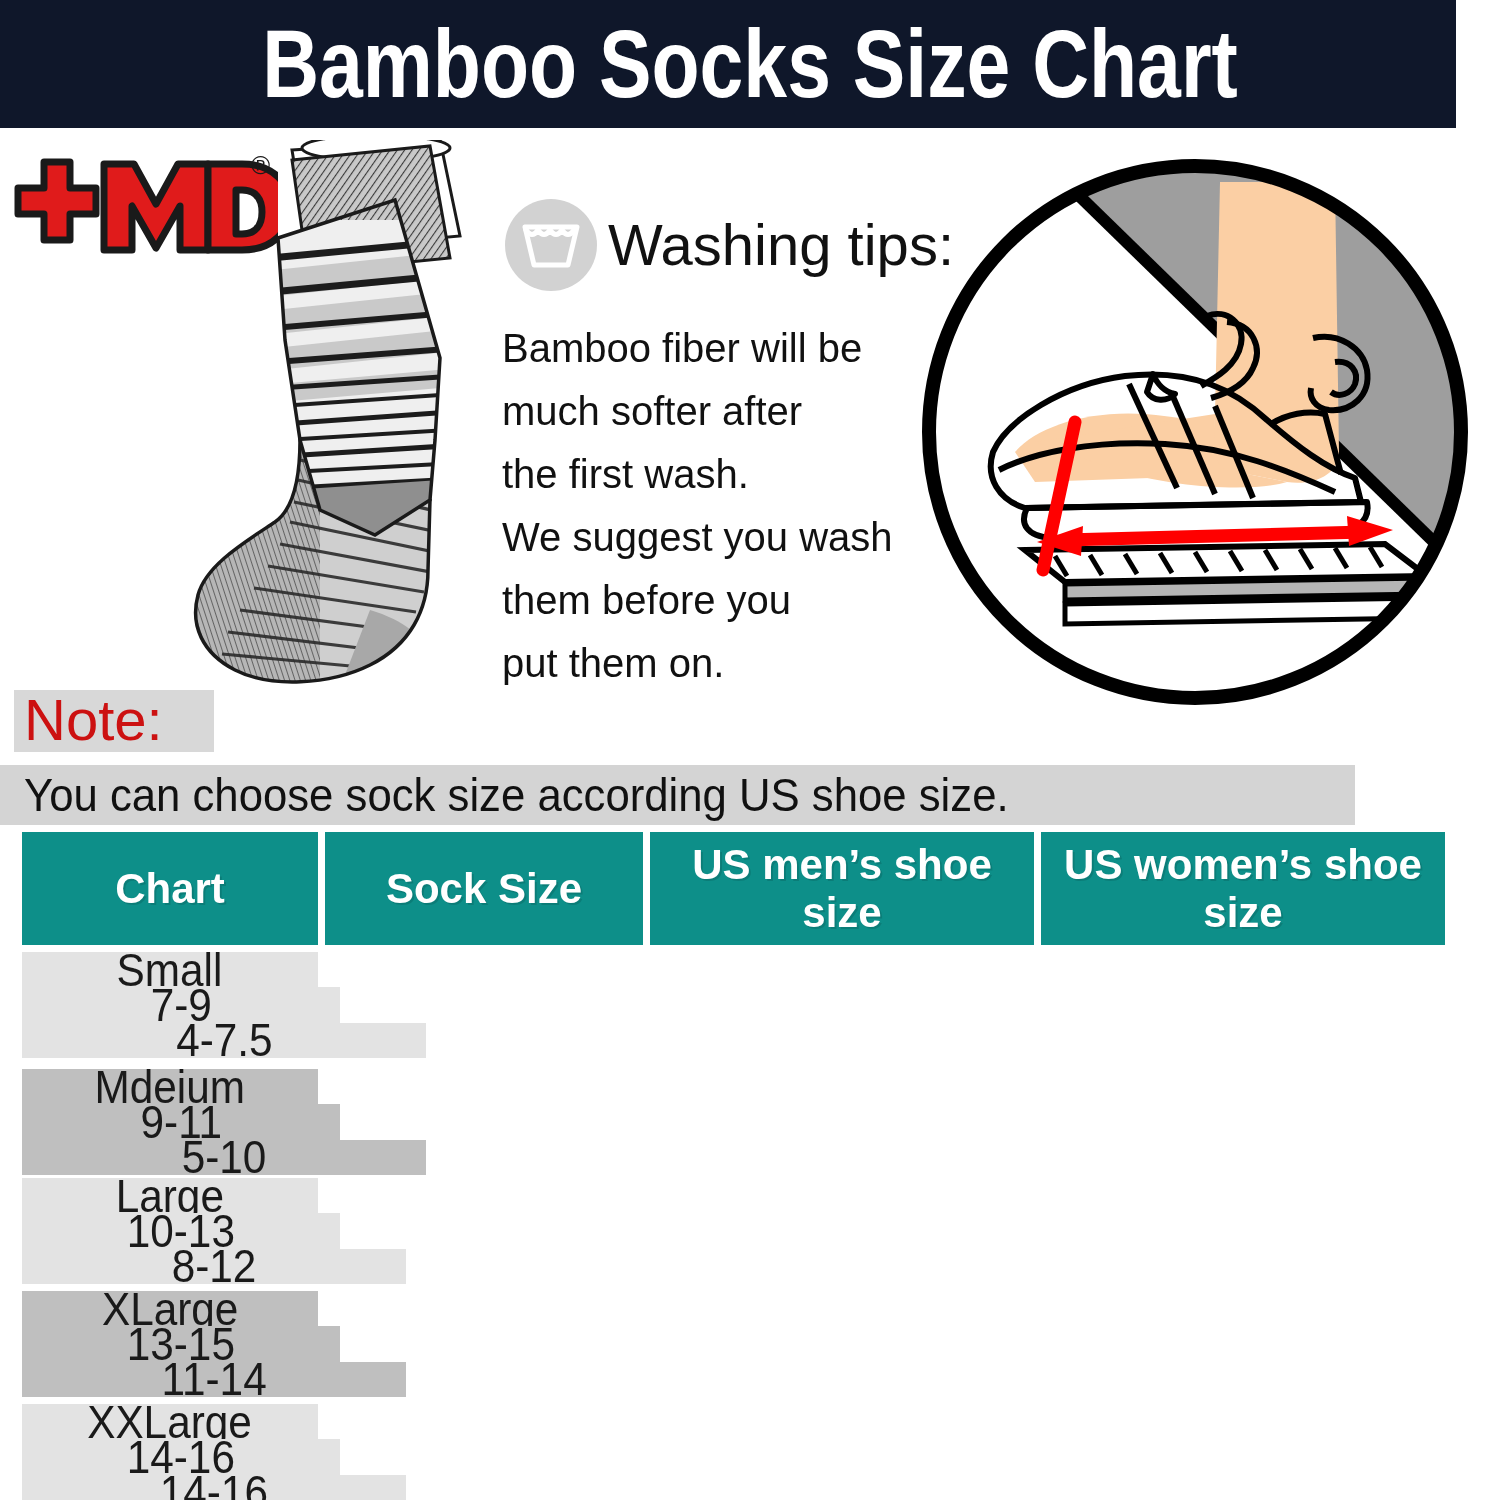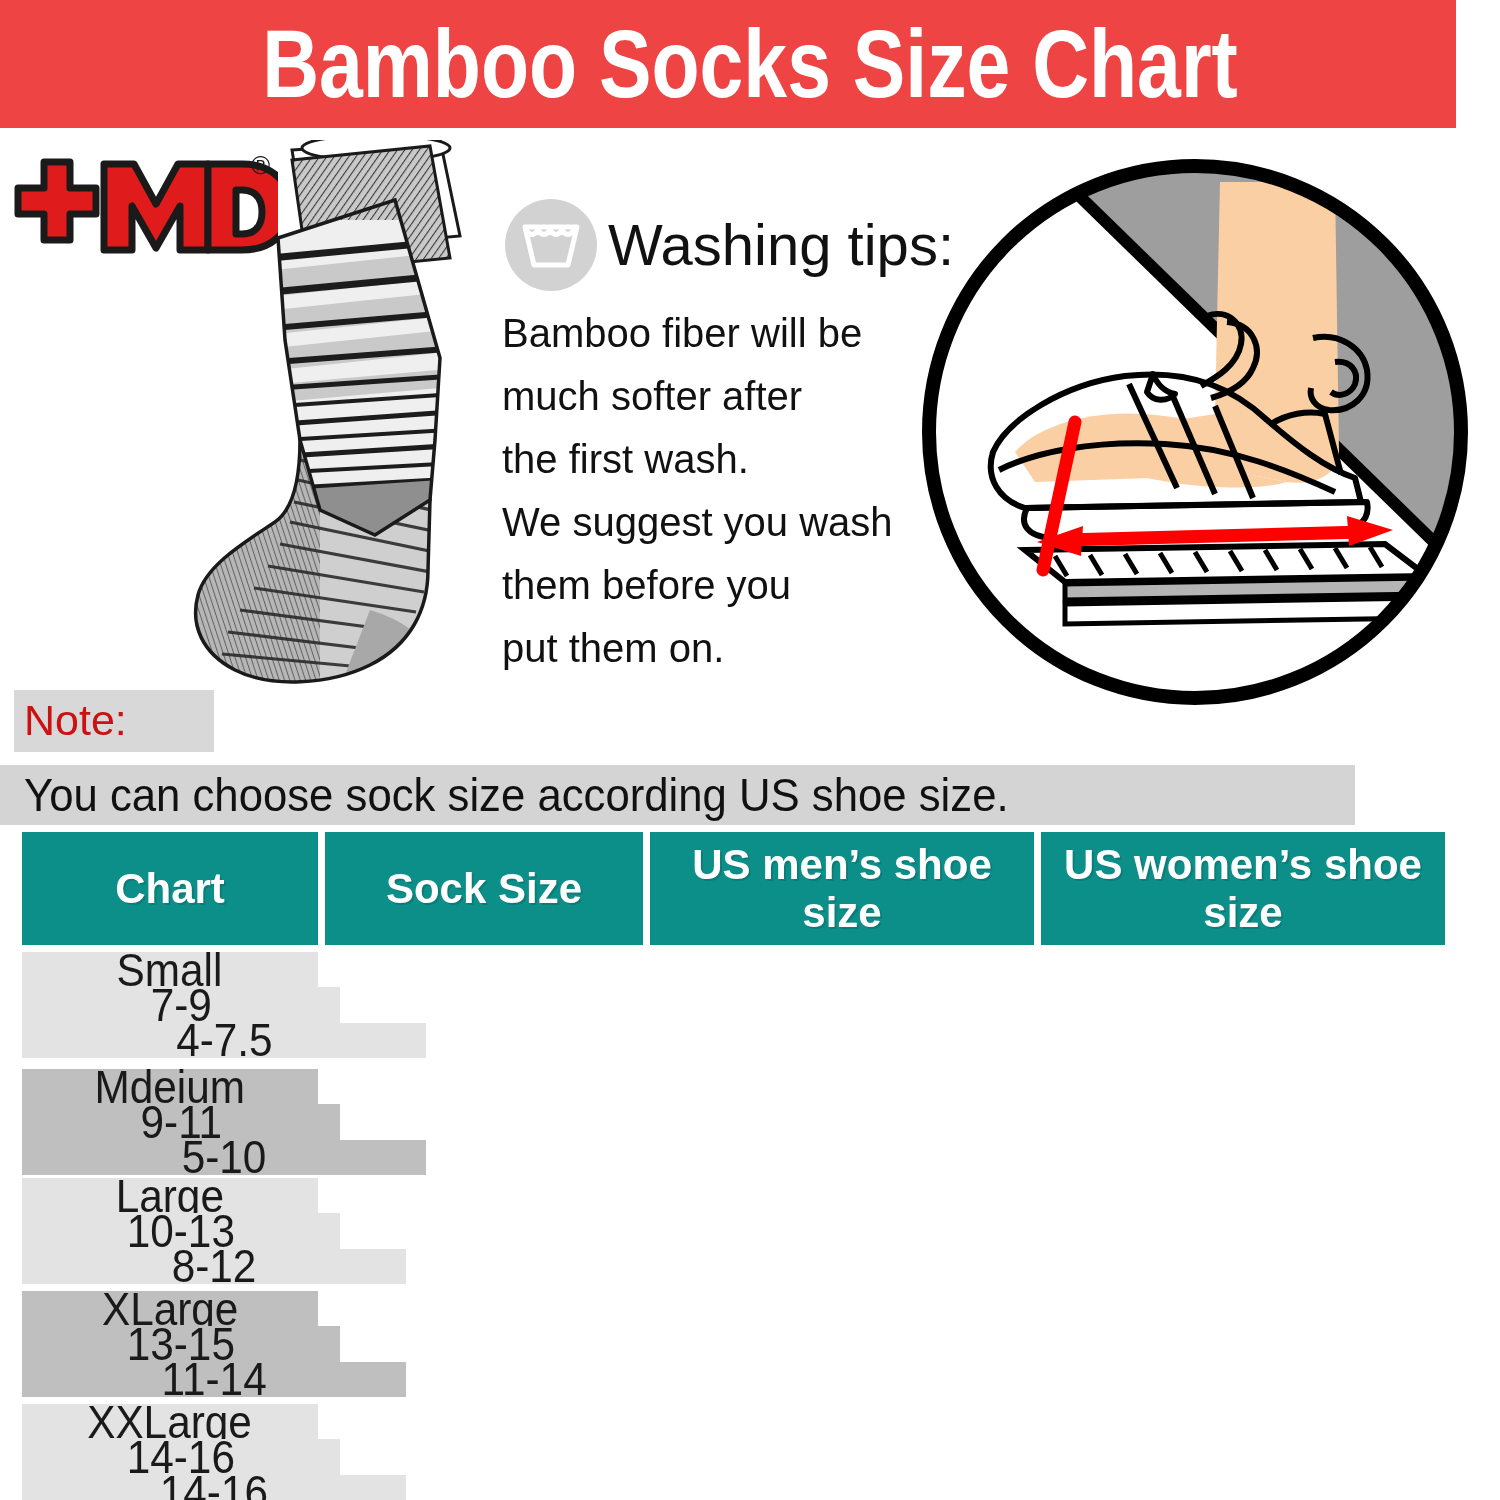--- a/index.html
+++ b/index.html
@@ -7,21 +7,21 @@
   body {
     font-family:"Liberation Sans", sans-serif;
     background:#ffffff;
     position:relative;
     overflow:hidden;
   }
 
   
   #title-banner{
     position:absolute; left:0; top:0; width:1456px; height:128px;
-    background:#ef4444;
+    background:#0f172a;
   }
   #title-text{
     position:absolute; left:0; top:4px; width:1500px;
     text-align:center;
     color:#ffffff;
     font-size:96px;
     line-height:120px;
     font-weight:bold;
     font-family:"Liberation Sans Narrow","Liberation Sans",sans-serif;
     transform:scaleX(0.82);
@@ -36,36 +36,36 @@
   
   #sock-illustration{ position:absolute; left:140px; top:140px; width:390px; height:630px; }
 
   
   #washing-icon{ position:absolute; left:503px; top:197px; width:96px; height:96px; }
   #washing-title{
     position:absolute; left:608px; top:203px;
     font-size:58px; line-height:84px; color:#111; white-space:nowrap;
   }
   #washing-body{
-    position:absolute; left:502px; top:302px; width:430px;
+    position:absolute; left:502px; top:317px; width:430px;
     font-size:40px; line-height:63px; color:#111;
   }
   #washing-body div{ white-space:nowrap; }
 
   
   #shoe-illustration{ position:absolute; left:915px; top:152px; width:560px; height:560px; }
 
   
   #note-chip{
     position:absolute; left:14px; top:690px; width:200px; height:62px;
     background:#d8d8d8;
   }
   #note-label{
     position:absolute; left:24px; top:684px;
-    color:#cc1111; font-size:43px; line-height:72px; font-weight:normal;
+    color:#cc1111; font-size:58px; line-height:72px; font-weight:normal;
     white-space:nowrap;
   }
   #note-band{
     position:absolute; left:0px; top:765px; width:1355px; height:60px;
     background:#d4d4d4;
   }
   #note-sentence{
     position:absolute; left:24px; top:766px;
     font-size:46px; line-height:58px; color:#111;
     font-family:"Liberation Sans Narrow","Liberation Sans",sans-serif;

